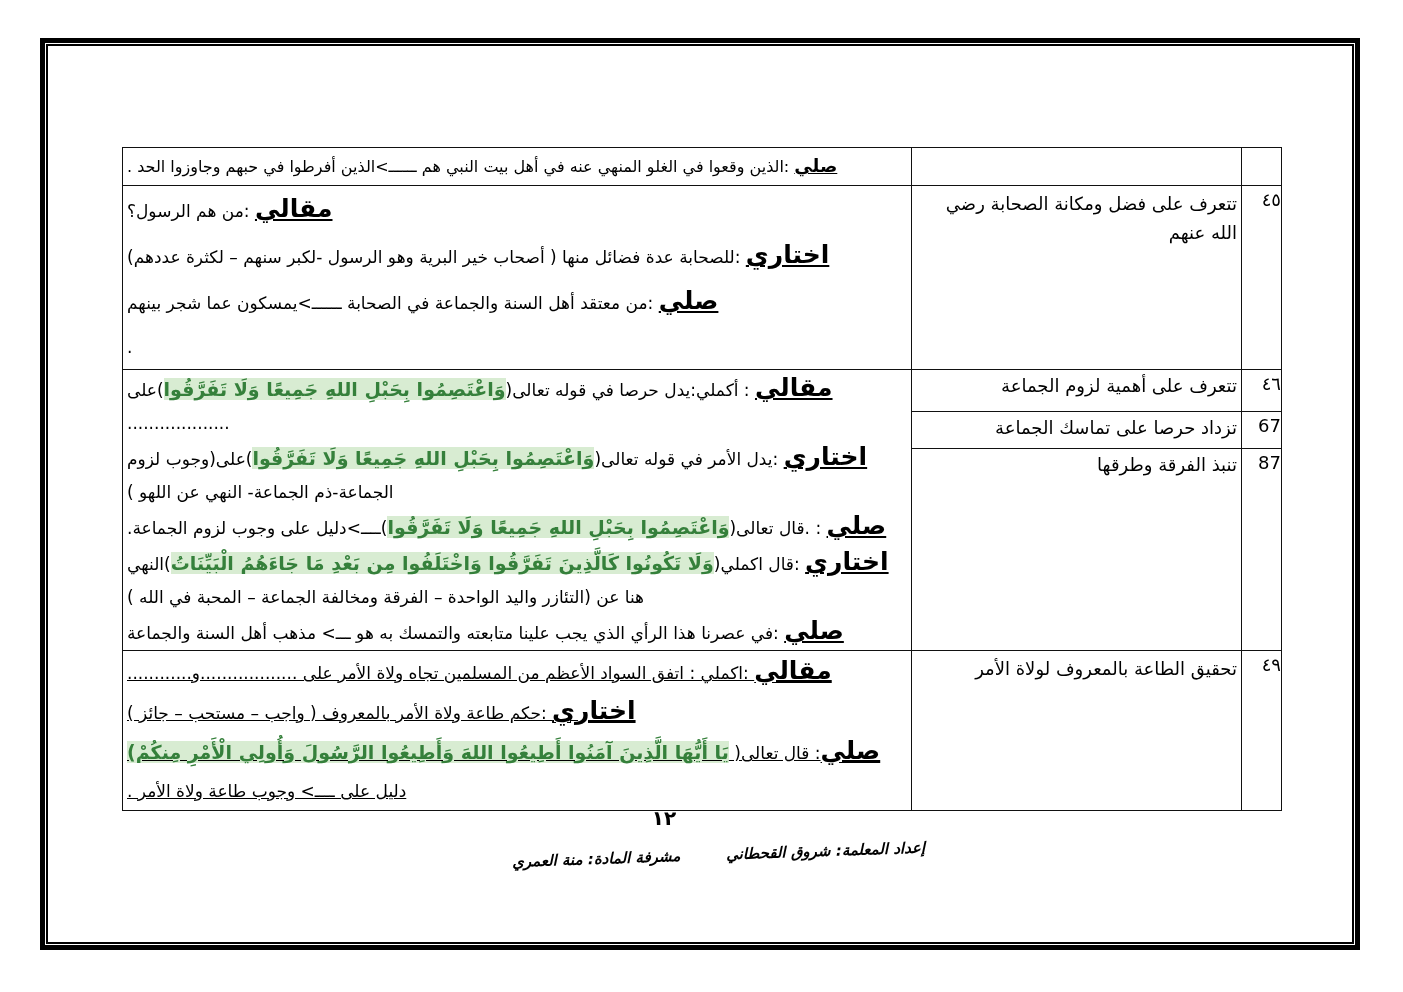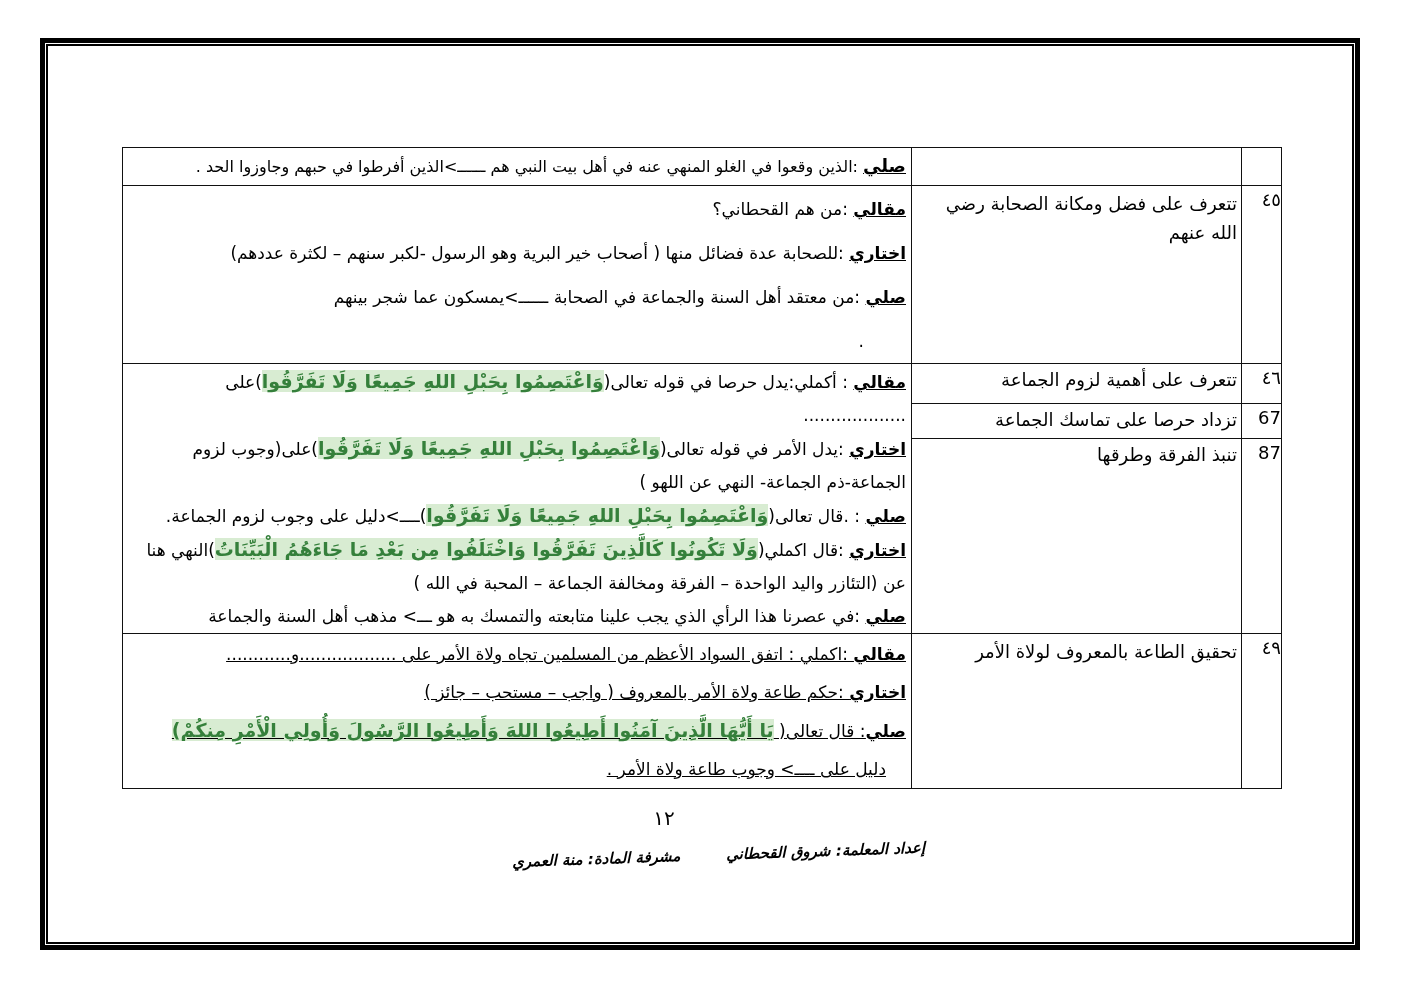--- a/index.html
+++ b/index.html
@@ -31,41 +31,41 @@
   tr.r2 { height: 35px; }
   tr.r3 { height: 30px; }
   tr.r4 { height: 170px; }
   tr.r5 { height: 154px; }
 
   td.num-cell { text-align: right; padding-top: 3px; font-size: 18px; }
   td.obj-cell { text-align: right; padding: 3px 4px 2px 6px; line-height: 29px; font-size: 18px; }
   tr.r2 td.obj-cell, tr.r3 td.obj-cell, tr.r4 td.obj-cell { line-height: 25px; padding-top: 3px; }
 
   td.q-cell { text-align: right; padding: 1px 5px 0 4px; }
-  .q-line { direction: rtl; unicode-bidi: plaintext; text-align: right; }
+  .q-line { direction: rtl; unicode-bidi: plaintext; text-align: left; }
 
   tr.r0 .q-line { line-height: 34px; white-space: nowrap; font-size: 16px; }
   tr.r1 .q-line { line-height: 44px; }
   td.q-merged .q-line { line-height: 33px; }
   tr.r5 .q-line { line-height: 38px; text-decoration: underline; }
 
-  .seg-lbl   { font-weight: 700; text-decoration: underline; font-size: 17px; }
+  .seg-lbl   { font-weight: 700; text-decoration: underline; font-size: 25px; }
   tr.r0 .seg-lbl { font-size: 18px; }
   .seg-plain { }
   .seg-quran {
     color: var(--quran-green, #35803b);
     background: var(--quran-hl, #d8ecd2);
     font-weight: 700;
     font-size: 19px;
   }
 
   
   .page-number {
     position: absolute; left: 40px; top: 806px; width: 1248px;
-    text-align: center; font-size: 20px;
+    text-align: center; font-size: 20px; font-weight: bold;
   }
   .credit {
     position: absolute; top: 840px;
     font-style: italic; font-weight: 700; font-size: 15px;
     transform: rotate(-2deg);
     white-space: nowrap;
   }
   .credit-prepared { left: 726px; top: 842px; }
   .credit-supervisor { left: 512px; top: 850px; }
 </style>
@@ -87,21 +87,21 @@
       <td class="num-cell"></td>
       <td class="obj-cell"></td>
       <td class="q-cell">
           <div class="q-line"><span class="seg-lbl">صلي</span><span class="seg-plain"> :الذين وقعوا في الغلو المنهي عنه في أهل بيت النبي هم ــــــ&gt;الذين أفرطوا في حبهم وجاوزوا الحد .</span></div>
         </td>
     </tr>
     <tr class="r1">
       <td class="num-cell">٤٥</td>
       <td class="obj-cell">تتعرف على فضل ومكانة الصحابة رضي الله عنهم</td>
       <td class="q-cell">
-          <div class="q-line"><span class="seg-lbl">مقالي</span><span class="seg-plain"> :من هم القحطاني؟</span></div>
+          <div class="q-line"><span class="seg-lbl">مقالي</span><span class="seg-plain"> :من هم الرسول؟</span></div>
           <div class="q-line"><span class="seg-lbl">اختاري</span><span class="seg-plain"> :للصحابة عدة فضائل منها ( أصحاب خير البرية وهو الرسول -لكبر سنهم – لكثرة عددهم)</span></div>
           <div class="q-line"><span class="seg-lbl">صلي</span><span class="seg-plain"> :من معتقد أهل السنة والجماعة في الصحابة ــــــ&gt;يمسكون عما شجر بينهم</span></div>
           <div class="q-line" style="padding-left: 0px; padding-right: 42px;"><span class="seg-plain">.</span></div>
         </td>
     </tr>
     <tr class="r2">
       <td class="num-cell">٤٦</td>
       <td class="obj-cell">تتعرف على أهمية لزوم الجماعة</td>
       <td class="q-cell q-merged" rowspan="3">
           <div class="q-line"><span class="seg-lbl">مقالي</span><span class="seg-plain"> : أكملي:يدل حرصا في قوله تعالى(</span><span class="seg-quran">وَاعْتَصِمُوا بِحَبْلِ اللهِ جَمِيعًا وَلَا تَفَرَّقُوا</span><span class="seg-plain">)على ...................</span></div>

